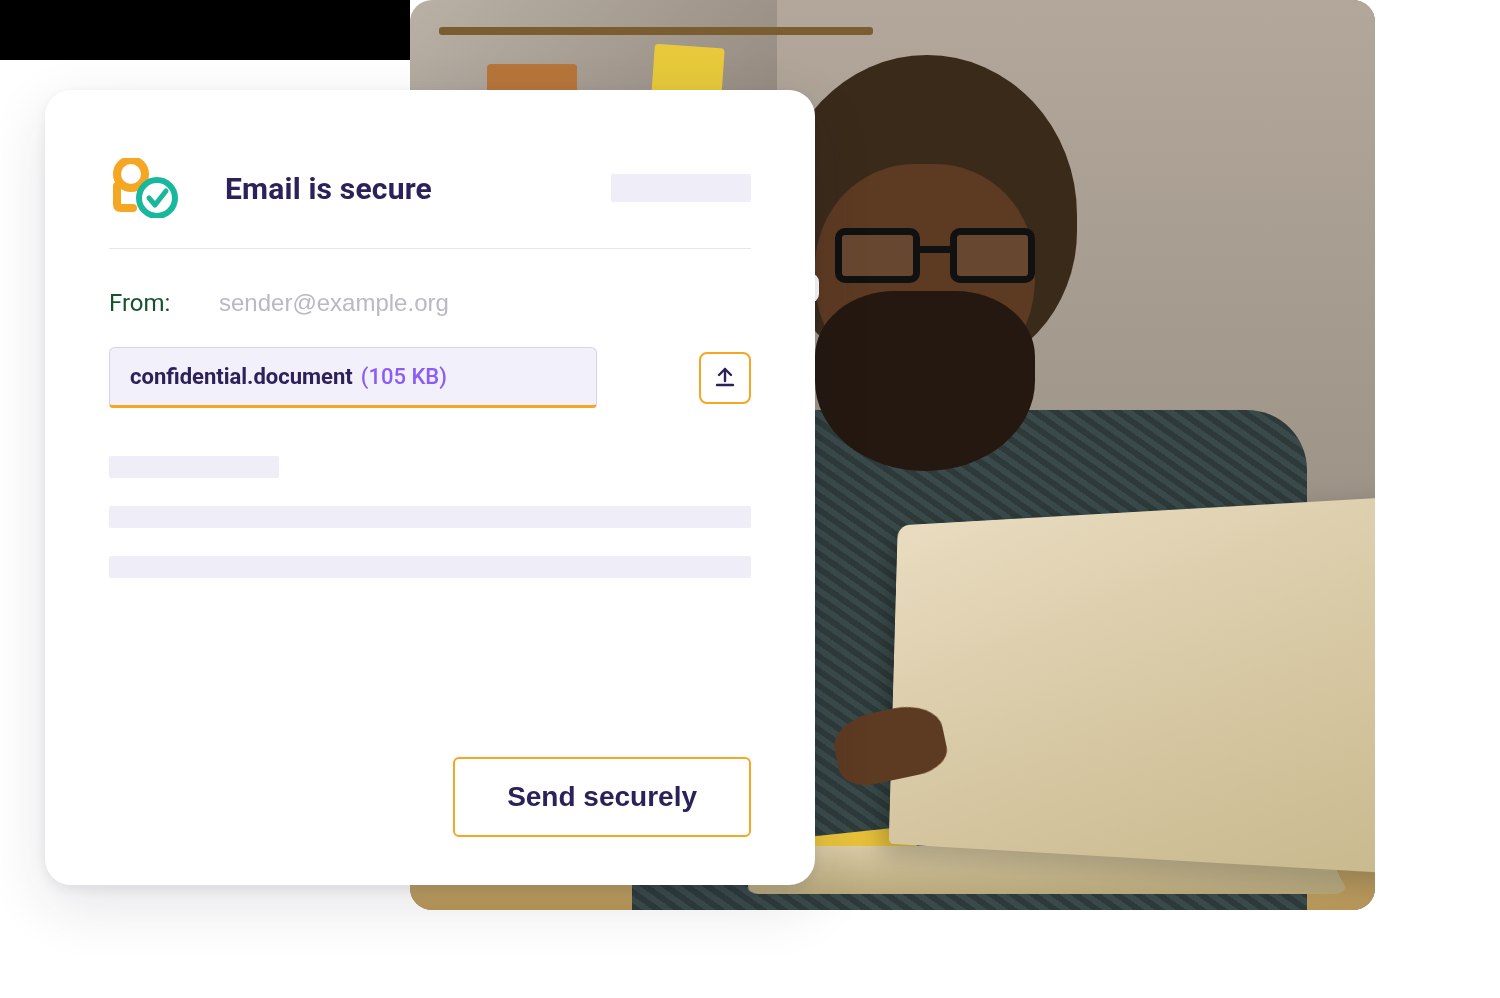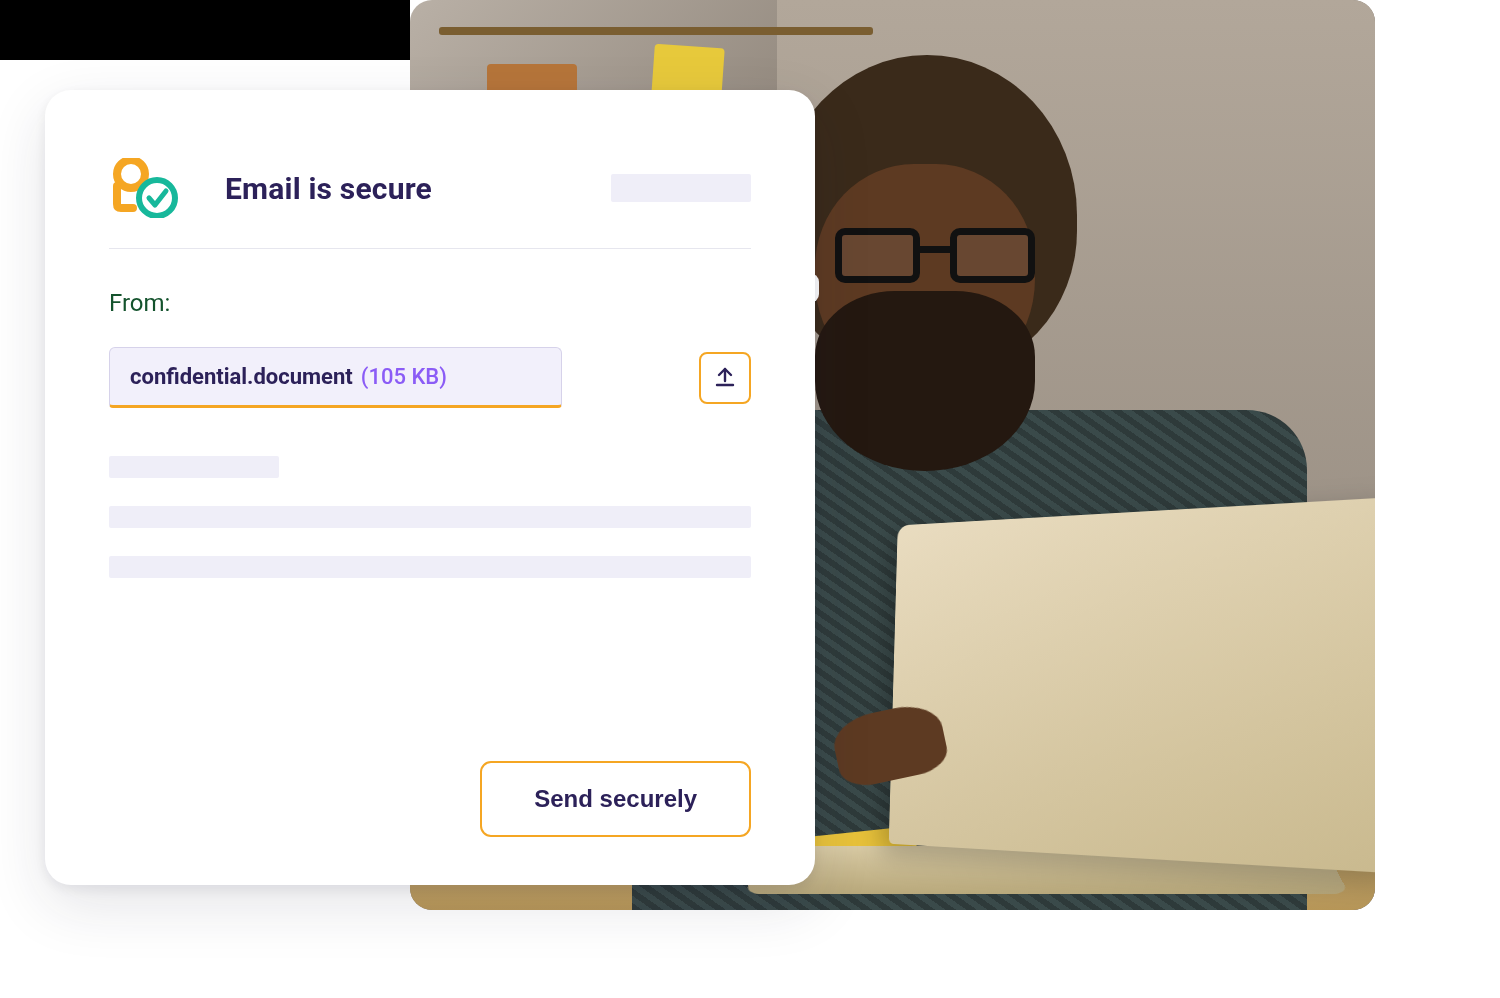--- a/index.html
+++ b/index.html
@@ -95,21 +95,21 @@
     width:140px; height:28px; background:#efeef8; border-radius:2px;
   }
   .fields { padding-top: 30px; }
   .field-row { display:flex; align-items:center; gap: 14px; font-size:24px; padding:10px 0;}
   .field-label { color:#14532d; font-weight:400; width:96px;}
   .field-value { color:#b9b8c4; font-weight:500; flex:1; border:none; outline:none; font-size:24px; background:transparent;}
   
   .attach-row { display:flex; align-items:center; gap:24px; margin-top:20px;}
   .attachment {
     flex:0 0 auto;
-    width: 453px;
+    width: 488px;
     background:#f2f0fb;
     border:1px solid #d6d2ea;
     border-bottom:3px solid #f5a623;
     border-radius:6px 6px 4px 4px;
     padding:16px 20px;
     font-size:22px;
     color:#2c2159;
     display:flex; gap:8px; align-items:baseline;
   }
   .attachment .fname{ font-weight:700;}
@@ -126,24 +126,24 @@
   .body-placeholders{ margin-top:48px; display:flex; flex-direction:column; gap:28px;}
   .ph{ background:#efeef8; border-radius:2px; height:22px;}
   .ph.short{ width:170px;}
   .ph.long{ width:100%;}
   
   .actions{ margin-top:auto; display:flex; justify-content:flex-end;}
   .send-btn{
     border:2px solid #f5a623;
     background:#fff;
     color:#2c2159;
-    font-size:24px;
+    font-size:28px;
     font-weight:700;
     padding:22px 52px;
-    border-radius:11px;
+    border-radius:6px;
     cursor:pointer;
   }
 </style>
 </head>
 <body>
 
 <div class="stage">
   <div class="black-bar"></div>
 
   <div class="photo">
@@ -181,20 +181,21 @@
           <path d="M40 40 L46 47 L57 33" fill="none" stroke="#17b89b" stroke-width="5" stroke-linecap="round" stroke-linejoin="round"></path>
         </svg>
       </div>
       <div class="title">Email is secure</div>
       <div class="header-placeholder"></div>
     </div>
 
     <div class="fields">
       <div class="field-row">
         <div class="field-label">From:</div>
+        <input class="field-value" value="sender@example.org" style="">
       </div>
     </div>
 
     <div class="attach-row">
       <div class="attachment">
         <span class="fname">confidential.document</span>
         <span class="fsize">(105 KB)</span>
       </div>
       <button class="upload-btn" type="button">
         <span>

